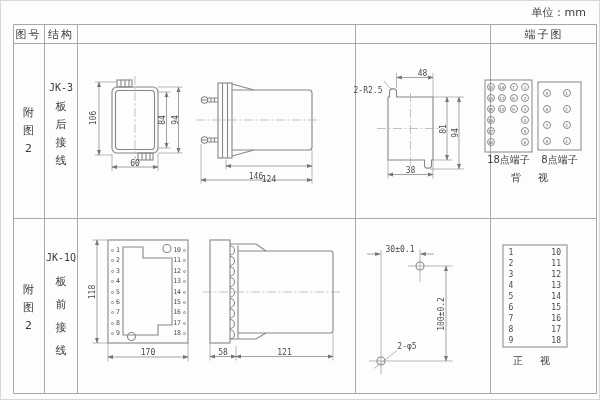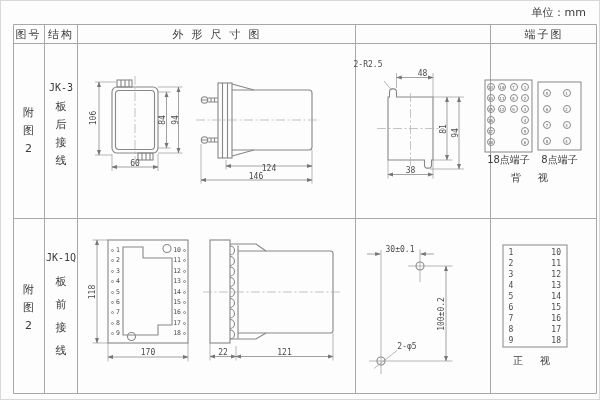--- a/index.html
+++ b/index.html
@@ -158,39 +158,38 @@
 
     <g stroke="#878787" stroke-width="1" fill="none">
       <rect x="503" y="245" width="64" height="102"></rect>
     </g>
   </svg>
 
   <div class="unit">单位：mm</div>
 
   <div class="lbl hdr" style="left:28.5px;top:34px;">图号</div>
   <div class="lbl hdr" style="left:61px;top:34px;">结构</div>
-  <div class="lbl hdr spread" style="left:220px;top:34px;">外形尺寸图</div>
   <div class="lbl hdr" style="left:544px;top:34px;">端子图</div>
 
   <div class="lbl cjk" style="left:28.5px;top:112px;">附</div>
   <div class="lbl cjk" style="left:28.5px;top:130px;">图</div>
   <div class="lbl cjk" style="left:28.5px;top:148px;">2</div>
   <div class="lbl model" style="left:61px;top:87px;">JK-3</div>
   <div class="lbl cjk" style="left:61px;top:106px;">板</div>
   <div class="lbl cjk" style="left:61px;top:124px;">后</div>
   <div class="lbl cjk" style="left:61px;top:142px;">接</div>
   <div class="lbl cjk" style="left:61px;top:160px;">线</div>
 
   <div class="lbl dim v" style="left:93px;top:118px;">106</div>
   <div class="lbl dim v" style="left:162px;top:120px;">84</div>
   <div class="lbl dim v" style="left:174.5px;top:120px;">94</div>
   <div class="lbl dim" style="left:135px;top:162.5px;">60</div>
-  <div class="lbl dim" style="left:269px;top:168px;">124</div>
+  <div class="lbl dim" style="left:269px;top:179px;">124</div>
   <div class="lbl dim" style="left:256px;top:175.5px;">146</div>
-  <div class="lbl dim" style="left:368px;top:64px;">2-R2.5</div>
+  <div class="lbl dim" style="left:368px;top:90px;">2-R2.5</div>
   <div class="lbl dim" style="left:414.5px;top:72.5px;margin-left:8px;">48</div>
   <div class="lbl dim v" style="left:443px;top:128.5px;">81</div>
   <div class="lbl dim v" style="left:455px;top:133px;">94</div>
   <div class="lbl dim" style="left:410.5px;top:170px;">38</div>
 
   <div class="pinbox" style="left:485px;top:80px;width:47px;height:72px;">
       <span class="circ" style="left: 1.5px; top: 2.5px;">13</span>
       <span class="circ" style="left: 13px; top: 2.5px;">10</span>
       <span class="circ" style="left: 24.5px; top: 2.5px;">7</span>
       <span class="circ" style="left: 36px; top: 2.5px;">1</span>
@@ -227,21 +226,21 @@
   <div class="lbl cjk" style="left:28.5px;top:307px;">图</div>
   <div class="lbl cjk" style="left:28.5px;top:325px;">2</div>
   <div class="lbl model" style="left:61px;top:257px;">JK-1Q</div>
   <div class="lbl cjk" style="left:61px;top:281px;">板</div>
   <div class="lbl cjk" style="left:61px;top:304px;">前</div>
   <div class="lbl cjk" style="left:61px;top:327px;">接</div>
   <div class="lbl cjk" style="left:61px;top:350px;">线</div>
 
   <div class="lbl dim v" style="left:92px;top:291.5px;">118</div>
   <div class="lbl dim" style="left:148px;top:352px;">170</div>
-  <div class="lbl dim" style="left:223px;top:352px;">22</div>
+  <div class="lbl dim" style="left:223px;top:352px;">58</div>
   <div class="lbl dim" style="left:284.5px;top:352px;">121</div>
   <div class="lbl dim" style="left:400px;top:248.5px;">30±0.1</div>
   <div class="lbl dim v" style="left:441px;top:313.5px;">100±0.2</div>
   <div class="lbl dim" style="left:407px;top:346px;">2-φ5</div>
 
   <div class="pinbox" style="left:111px;top:246px;width:20px;height:95px;">
       <div class="fterm" style="top: 0px;">
         <span class="dot"></span>
         <span class="tnum">1</span>
       </div>

